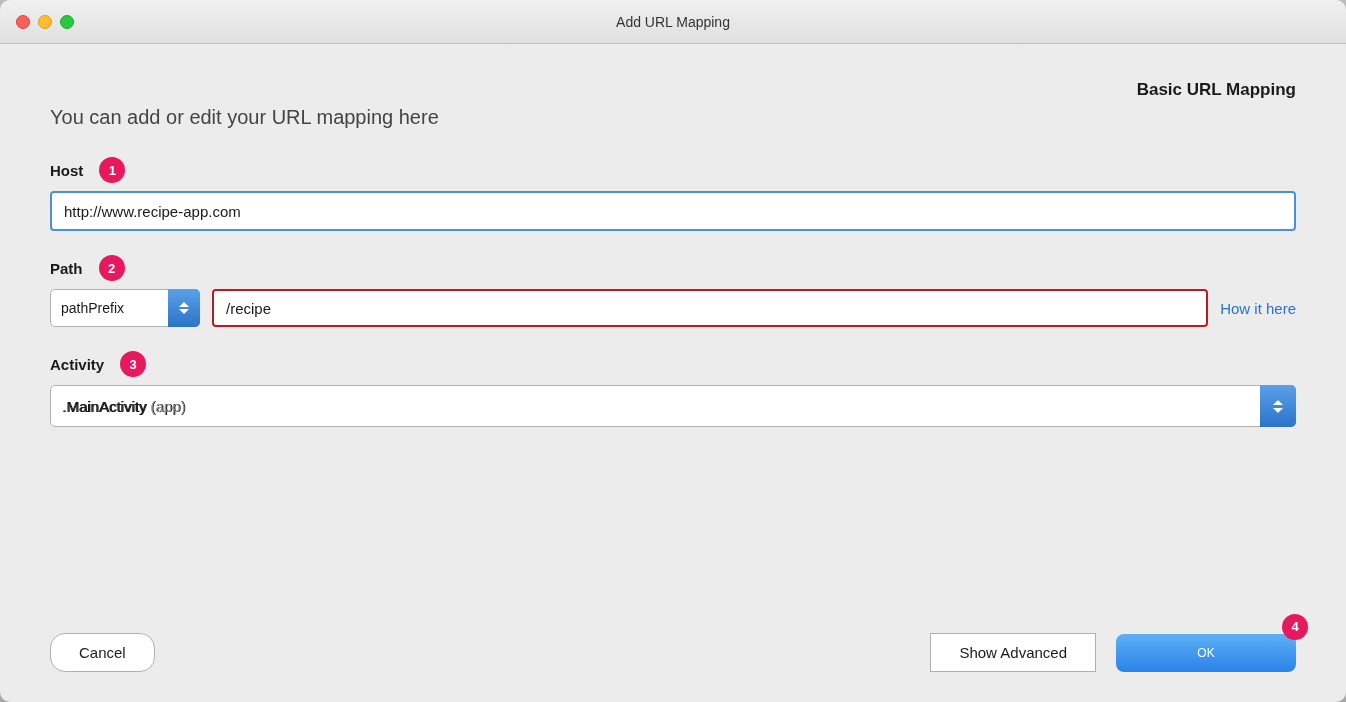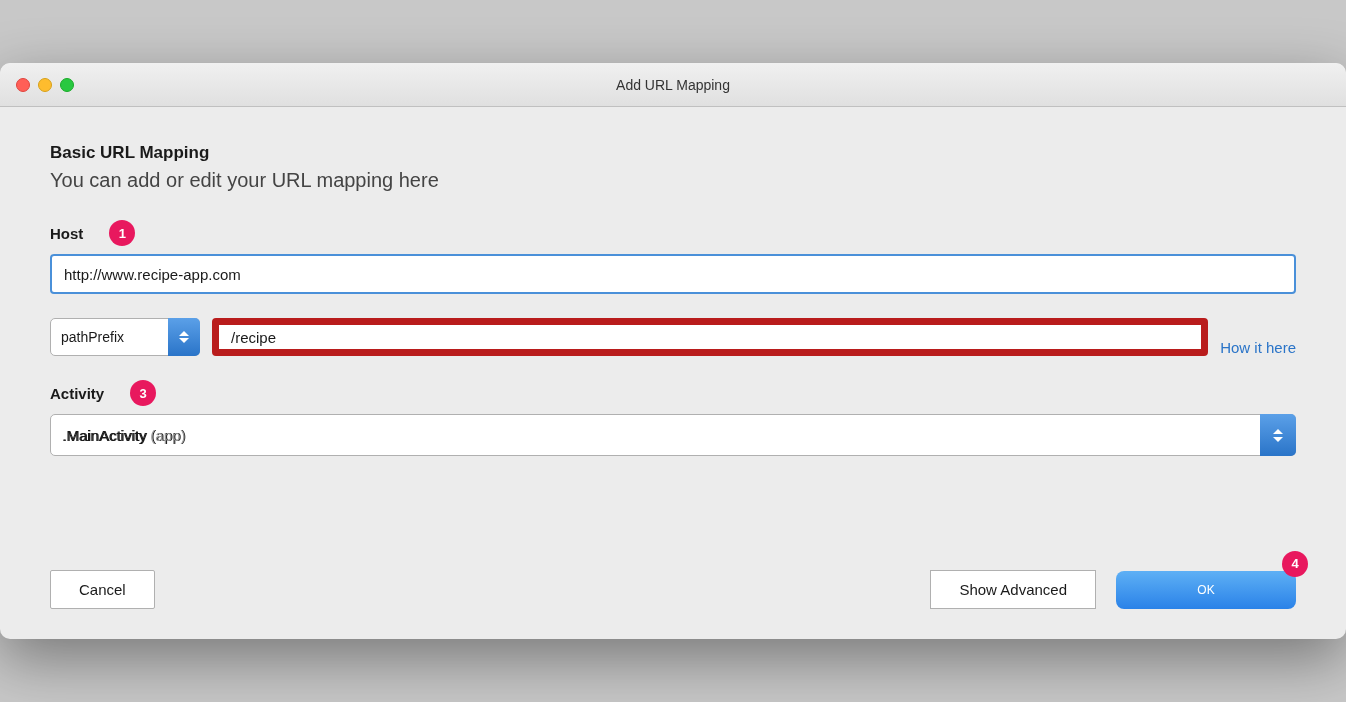--- a/index.html
+++ b/index.html
@@ -12,21 +12,21 @@
       background: #c8c8c8;
       display: flex;
       justify-content: center;
       align-items: center;
       min-height: 100vh;
       font-family: -apple-system, BlinkMacSystemFont, "Helvetica Neue", Helvetica, Arial, sans-serif;
     }
 
     .window {
       width: 1346px;
-      height: 576px;
+      height: 702px;
       background: #ececec;
       border-radius: 10px;
       box-shadow: 0 20px 60px rgba(0,0,0,0.4);
       display: flex;
       flex-direction: column;
       overflow: hidden;
     }
 
     .title-bar {
       background: linear-gradient(to bottom, #f0f0f0, #e0e0e0);
@@ -71,37 +71,38 @@
       padding: 36px 50px 30px 50px;
       display: flex;
       flex-direction: column;
     }
 
     .section-title {
       font-size: 17px;
       font-weight: 700;
       color: #1a1a1a;
       margin-bottom: 6px;
+      text-align: right;
     }
 
     .section-subtitle {
       font-size: 20px;
       color: #444;
       margin-bottom: 28px;
     }
 
     .field-group {
       margin-bottom: 24px;
     }
 
     .field-label-row {
       display: flex;
       align-items: center;
       margin-bottom: 8px;
-      gap: 26px;
+      gap: 16px;
     }
 
     .field-label {
       font-size: 15px;
       font-weight: 700;
       color: #1a1a1a;
     }
 
     .step-badge {
       width: 26px;
@@ -124,21 +125,21 @@
       border-radius: 4px;
       padding: 8px 12px;
       font-size: 15px;
       background: white;
       color: #1a1a1a;
       outline: none;
     }
 
     .path-row {
       display: flex;
-      align-items: flex-end;
+      align-items: center;
       gap: 12px;
     }
 
     .path-select-wrapper {
       position: relative;
       display: flex;
       align-items: center;
     }
 
     .path-select {
@@ -182,21 +183,21 @@
       border-bottom: 5px solid white;
     }
 
     .arrow-down {
       border-top: 5px solid white;
     }
 
     .path-input {
       flex: 1;
       height: 38px;
-      border: 7px solid #b91c1c;
+      border: 2px solid #b91c1c;
       border-radius: 4px;
       padding: 0 12px;
       font-size: 15px;
       background: white;
       color: #1a1a1a;
       outline: none;
     }
 
     .how-it-works-link {
       color: #2a74c8;
@@ -262,21 +263,21 @@
       display: flex;
       align-items: center;
       justify-content: space-between;
       padding: 20px 50px 30px 50px;
       flex-shrink: 0;
     }
 
     .cancel-btn {
       background: white;
       border: 1px solid #b0b0b0;
-      border-radius: 2px;
+      border-radius: 15px;
       padding: 10px 28px;
       font-size: 15px;
       color: #1a1a1a;
       cursor: pointer;
       font-family: inherit;
     }
 
     .right-buttons {
       display: flex;
       align-items: center;
@@ -335,20 +336,24 @@
 
     <div class="field-group">
       <div class="field-label-row">
         <span class="field-label">Host</span>
         <span class="step-badge">1</span>
       </div>
       <input type="text" class="host-input" value="http://www.recipe-app.com" style="">
     </div>
 
     <div class="field-group">
+      <div class="field-label-row">
+        <span class="field-label">Path</span>
+        <span class="step-badge">2</span>
+      </div>
       <div class="path-row">
         <div class="path-select-wrapper">
           <select class="path-select">
             <option>pathPrefix</option>
             <option>pathPattern</option>
             <option>path</option>
           </select>
           <div class="select-arrow">
             <div class="arrow-up"></div>
             <div class="arrow-down"></div>

